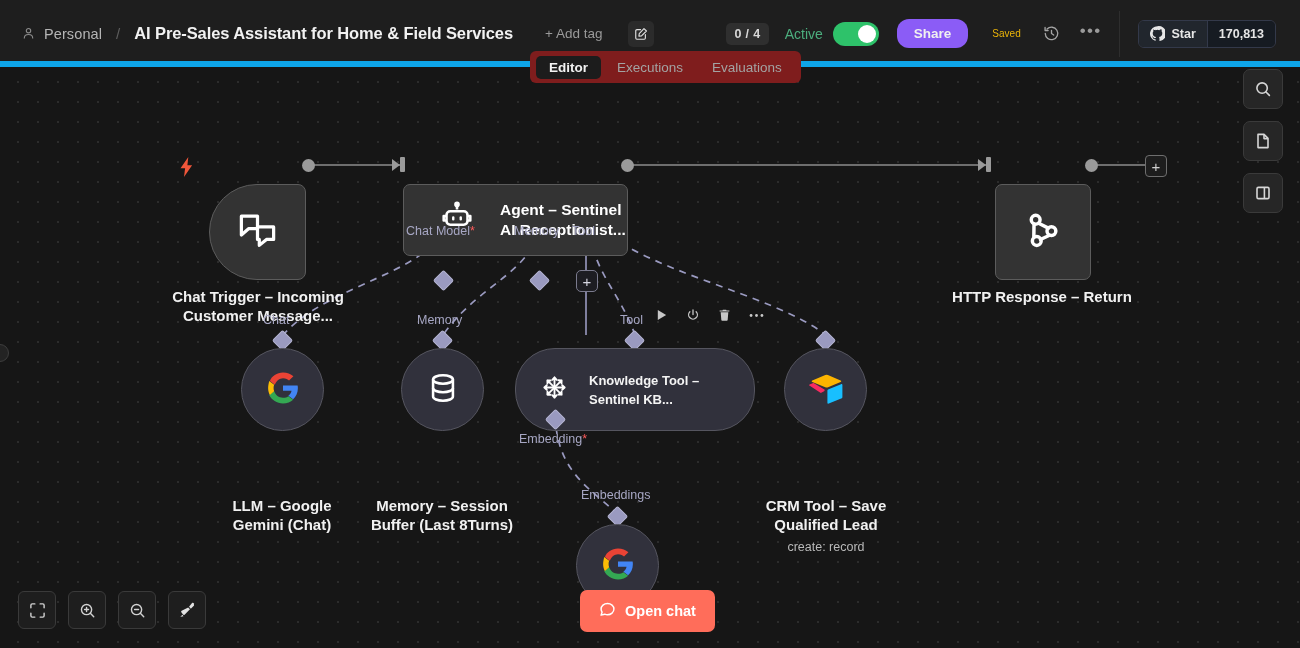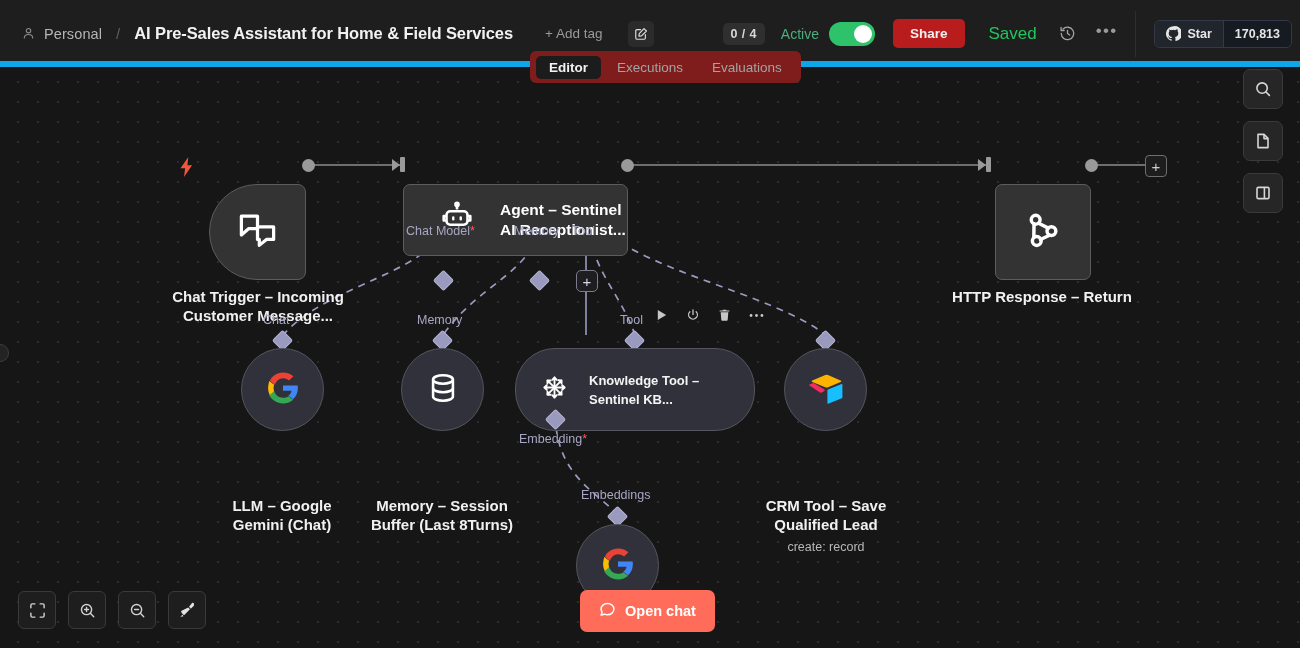--- a/index.html
+++ b/index.html
@@ -34,29 +34,29 @@
     background:#2f2f2f; color:#d8d8d8; font-size:12.5px; font-weight:700;
     border-radius:5px; padding:4px 8px; letter-spacing:.4px;
   }
   .active-label { color:#4cae7e; font-size:14px; margin-left:16px; }
   .toggle {
     width:46px; height:24px; border-radius:12px; background:#2ec26a;
     margin-left:10px; position:relative; cursor:pointer;
   }
   .toggle .knob { position:absolute; right:3px; top:3px; width:18px; height:18px; border-radius:50%; background:#fff; }
   .share-btn {
-    margin-left:18px; background:#b91c1c; color:#f0f0f0; font-size:13.5px; font-weight:700;
-    border-radius:5px; padding:7px 17px; cursor:pointer; border:none;
-  }
-  .saved-txt { color:#22c55e; font-size:17px; margin-left:24px; }
+    margin-left:18px; background:#8b5cf6; color:#f0f0f0; font-size:13.5px; font-weight:700;
+    border-radius:12px; padding:7px 17px; cursor:pointer; border:none;
+  }
+  .saved-txt { color:#eab308; font-size:10px; margin-left:24px; }
   .hist-btn { margin-left:22px; cursor:pointer; display:flex; align-items:center; }
   .dots-btn { margin-left:20px; color:#9a9a9a; font-size:17px; letter-spacing:1.3px; cursor:pointer; line-height:10px; padding-bottom:6px;}
   .hdr-divider { width:1px; height:46px; background:#2e2e2e; margin-left:18px; margin-right:0; }
 
-  .gh-group { display:flex; align-items:flex-end; margin-left:18px; margin-right:8px;
+  .gh-group { display:flex; align-items:flex-end; margin-left:18px; margin-right:24px;
     border:1px solid #33394a; border-radius:6px; overflow:hidden; height:28px; }
   .gh-star { display:flex; align-items:center; gap:6px; background:#21262d; padding:0 11px; height:100%; cursor:pointer; }
   .gh-star span { color:#e6e6e6; font-size:12.5px; font-weight:700; }
   .gh-count { background:#161b22; color:#e5e5e5; font-size:12.5px; font-weight:700; padding:0 11px; height:100%;
     display:flex; align-items:center; border-left:1px solid #33394a; }
 
   
   .tabs {
     position:absolute; left:530px; top:51px; height:32px;
     background:#7f1d1d; border-radius:6px; display:flex; align-items:center;

